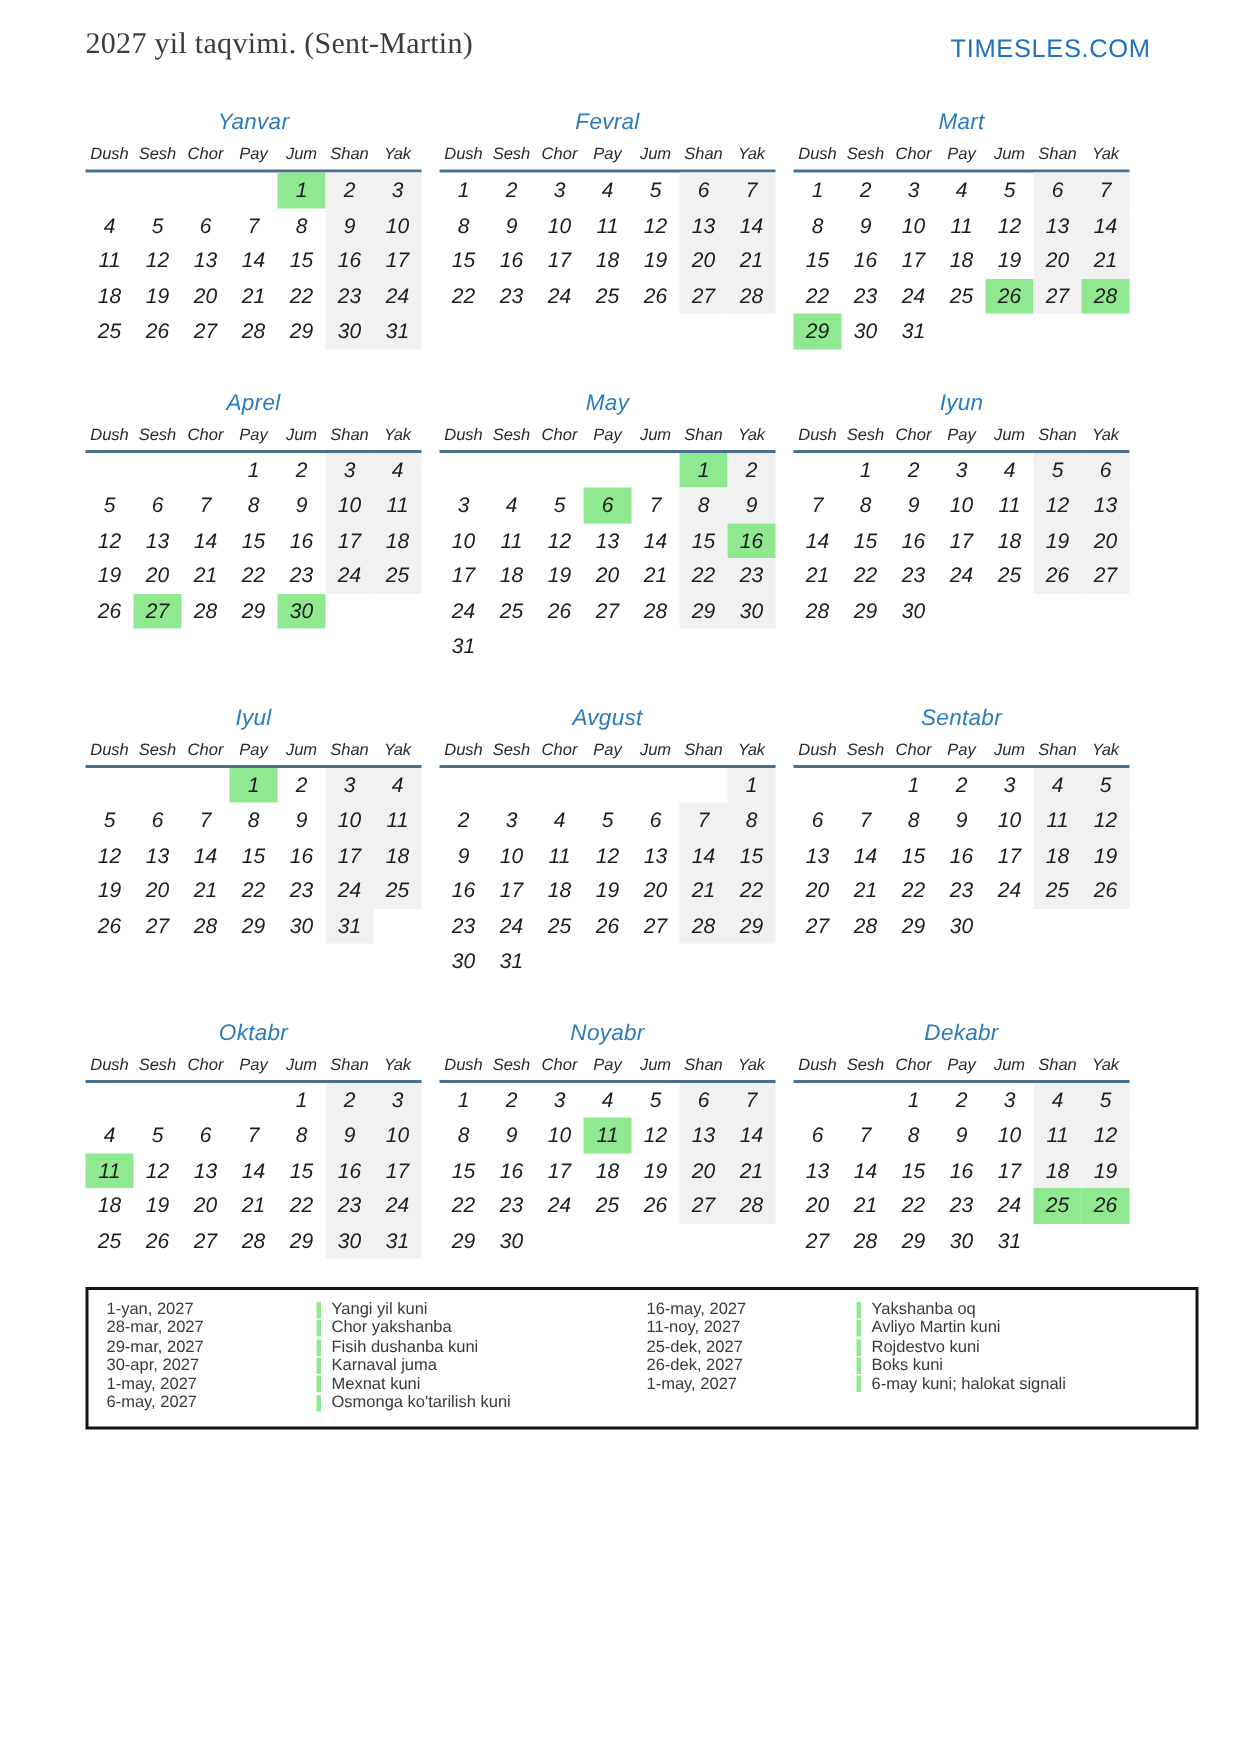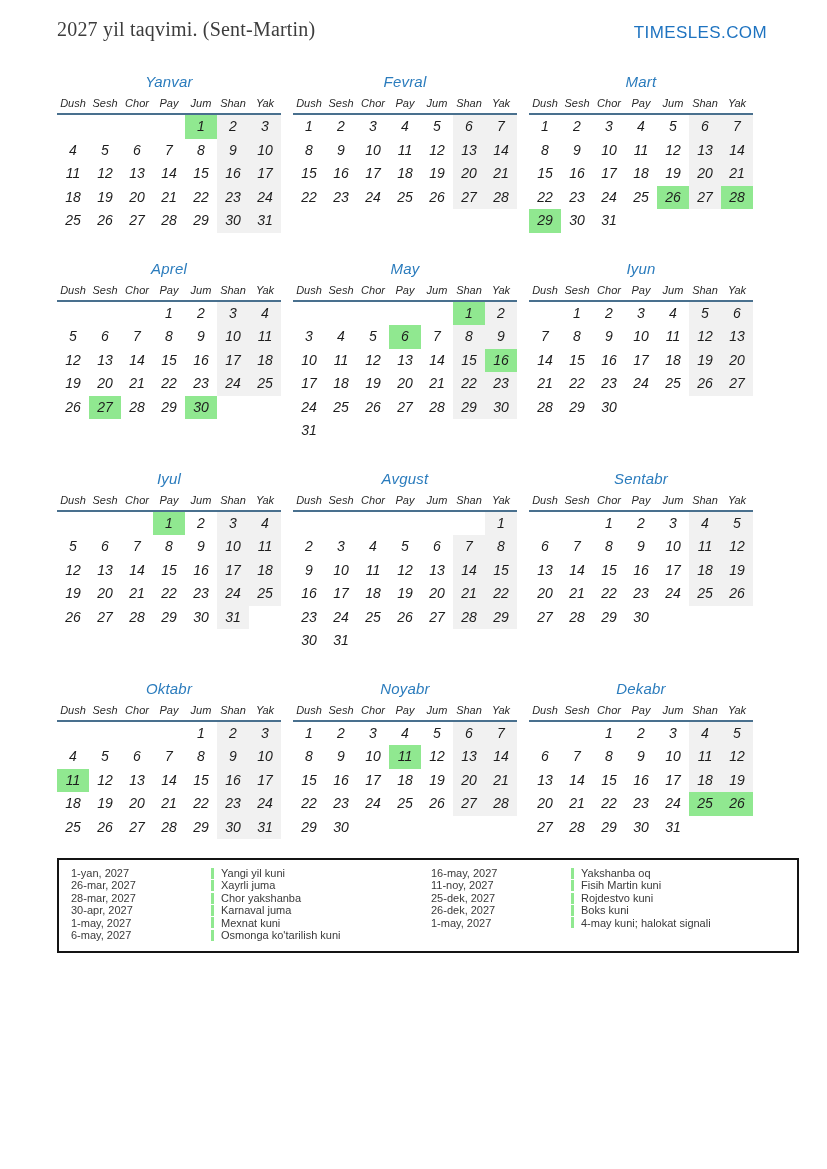--- a/index.html
+++ b/index.html
@@ -816,30 +816,30 @@
   </div>
 
 <div class="legend">
   <div class="legend-col">
       <div class="legend-row">
         <span class="legend-date">1-yan, 2027</span>
         <span class="legend-bar"></span>
         <span class="legend-name">Yangi yil kuni</span>
       </div>
       <div class="legend-row">
-        <span class="legend-date">26-mar, 2027</span>
-        <span class="legend-bar"></span>
-        <span class="legend-name">Xayrli juma</span>
-      </div>
-      <div class="legend-row">
         <span class="legend-date">28-mar, 2027</span>
         <span class="legend-bar"></span>
         <span class="legend-name">Chor yakshanba</span>
       </div>
       <div class="legend-row">
+        <span class="legend-date">29-mar, 2027</span>
+        <span class="legend-bar"></span>
+        <span class="legend-name">Fisih dushanba kuni</span>
+      </div>
+      <div class="legend-row">
         <span class="legend-date">30-apr, 2027</span>
         <span class="legend-bar"></span>
         <span class="legend-name">Karnaval juma</span>
       </div>
       <div class="legend-row">
         <span class="legend-date">1-may, 2027</span>
         <span class="legend-bar"></span>
         <span class="legend-name">Mexnat kuni</span>
       </div>
       <div class="legend-row">
@@ -850,31 +850,31 @@
     </div>
   <div class="legend-col">
       <div class="legend-row">
         <span class="legend-date">16-may, 2027</span>
         <span class="legend-bar"></span>
         <span class="legend-name">Yakshanba oq</span>
       </div>
       <div class="legend-row">
         <span class="legend-date">11-noy, 2027</span>
         <span class="legend-bar"></span>
-        <span class="legend-name">Fisih Martin kuni</span>
+        <span class="legend-name">Avliyo Martin kuni</span>
       </div>
       <div class="legend-row">
         <span class="legend-date">25-dek, 2027</span>
         <span class="legend-bar"></span>
         <span class="legend-name">Rojdestvo kuni</span>
       </div>
       <div class="legend-row">
         <span class="legend-date">26-dek, 2027</span>
         <span class="legend-bar"></span>
         <span class="legend-name">Boks kuni</span>
       </div>
       <div class="legend-row">
         <span class="legend-date">1-may, 2027</span>
         <span class="legend-bar"></span>
-        <span class="legend-name">4-may kuni; halokat signali</span>
+        <span class="legend-name">6-may kuni; halokat signali</span>
       </div>
     </div>
 </div>
 
 </body></html>

